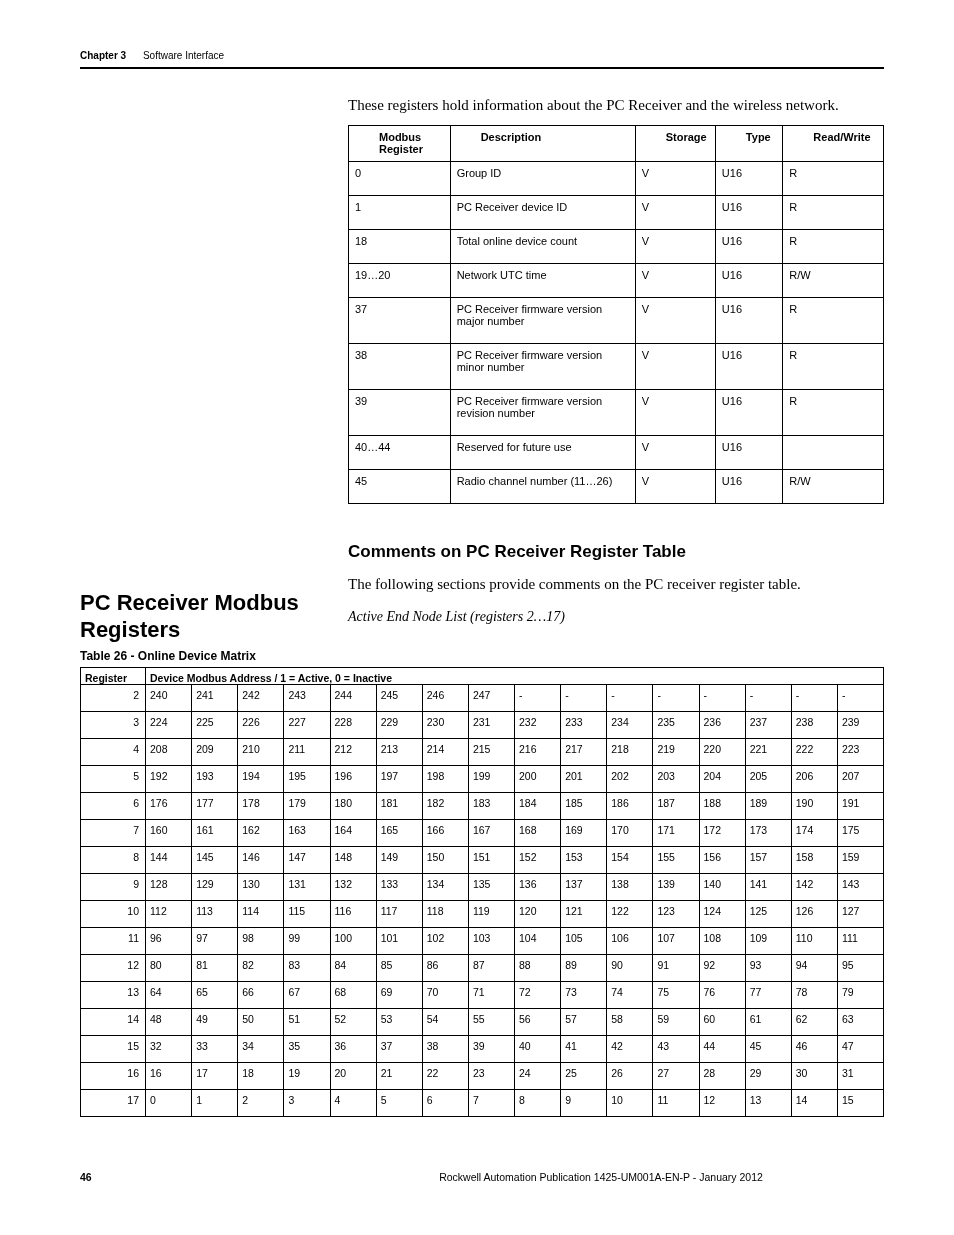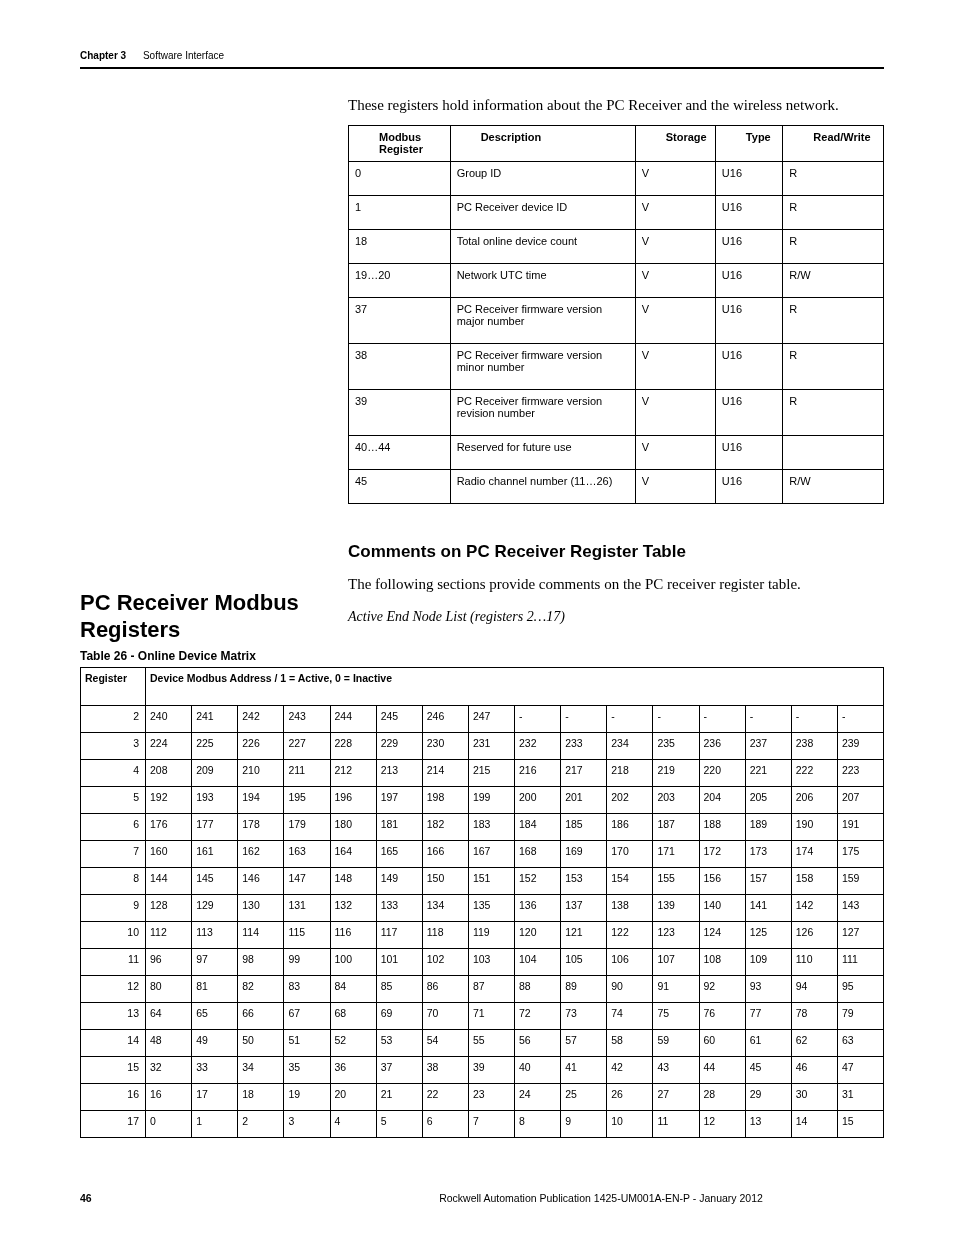--- a/index.html
+++ b/index.html
@@ -119,21 +119,21 @@
     text-align: left;
     vertical-align: top;
     font-size: 10.5px;
     overflow: hidden;
   }
   table.matrix tr:last-child td {
     border-bottom: 1px solid #000;
   }
   table.matrix th {
     font-weight: bold;
-    padding-bottom: 21px;
+    padding-bottom: 0;
     margin-left: 32px;
   }
   table.matrix th:first-child, table.matrix td:first-child {
     border-left: 1px solid #000;
     width: 54px;
     text-align: right;
     padding-right: 6px;
   }
   table.matrix .bitrow td:first-child {
     text-align: right;

